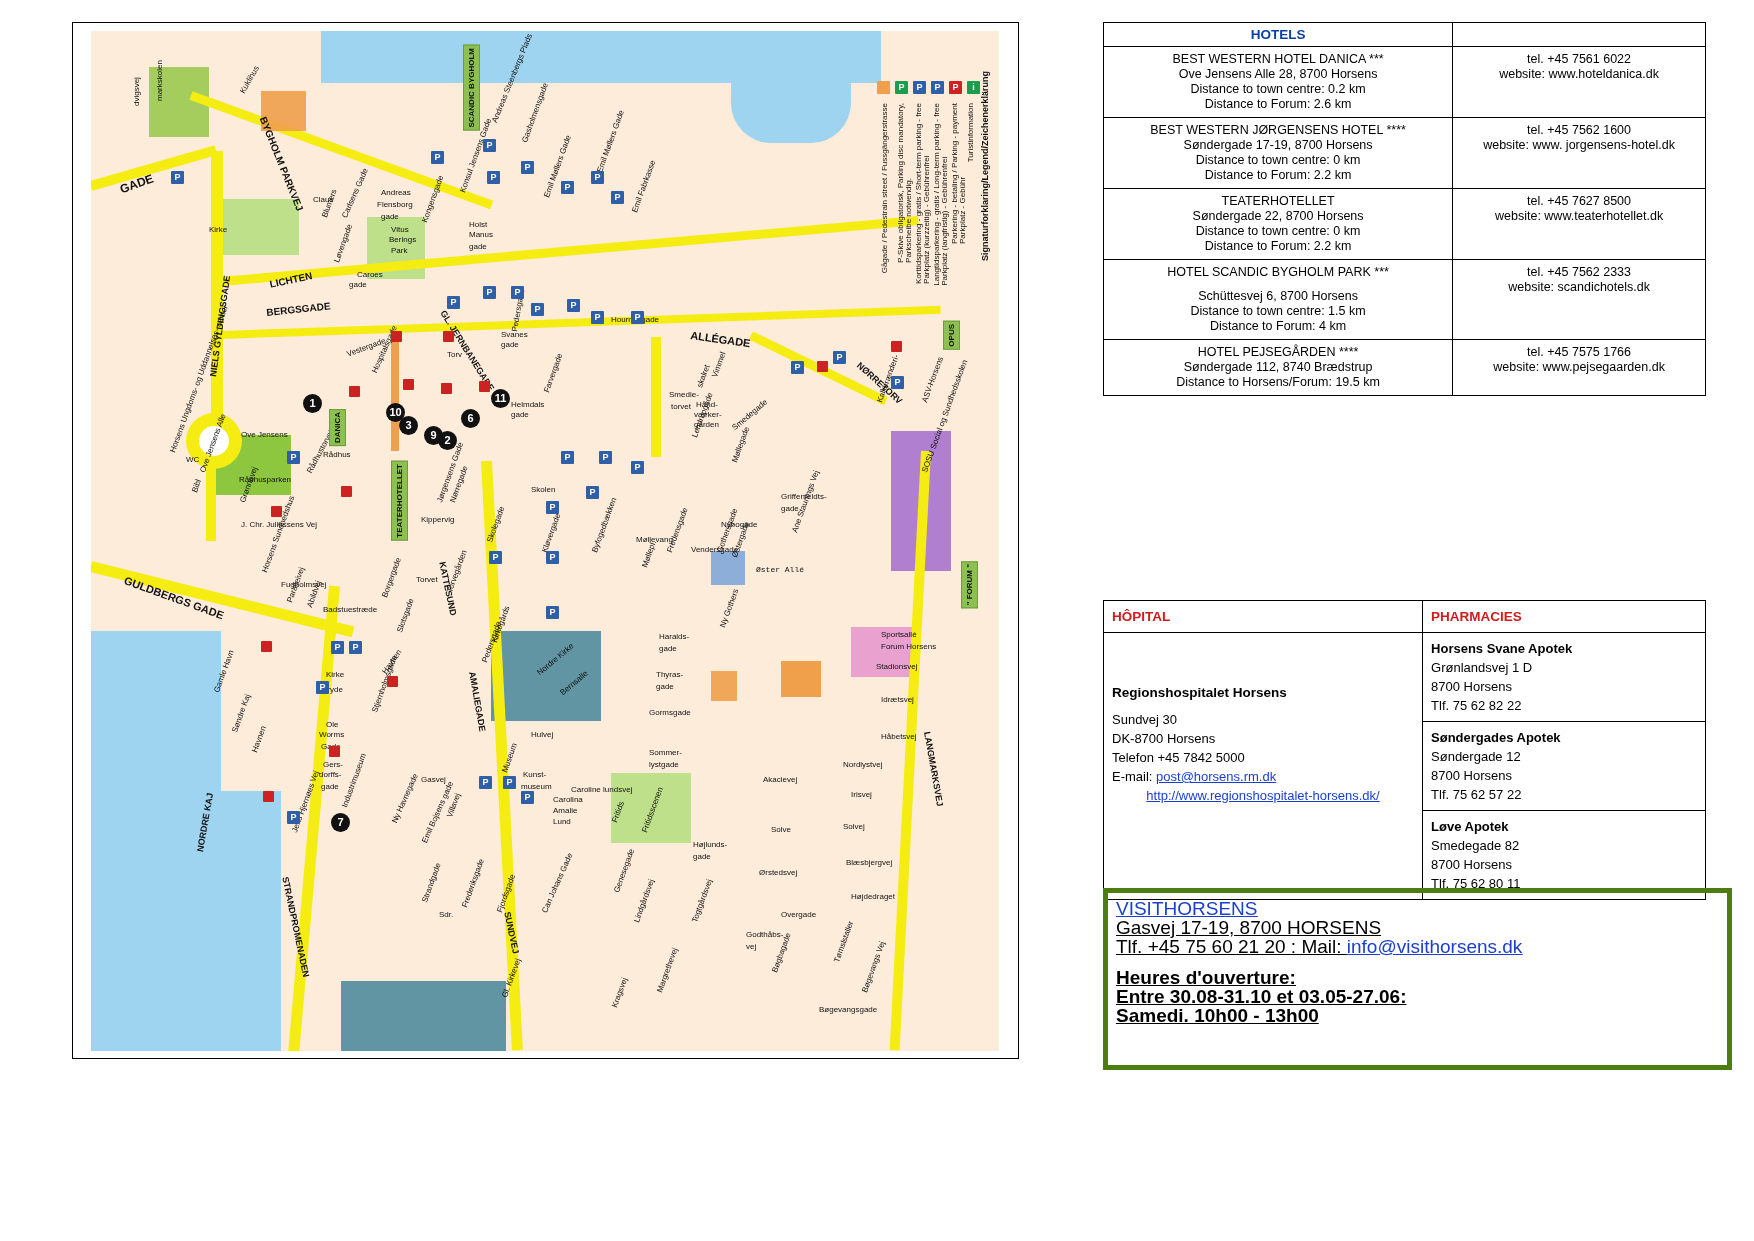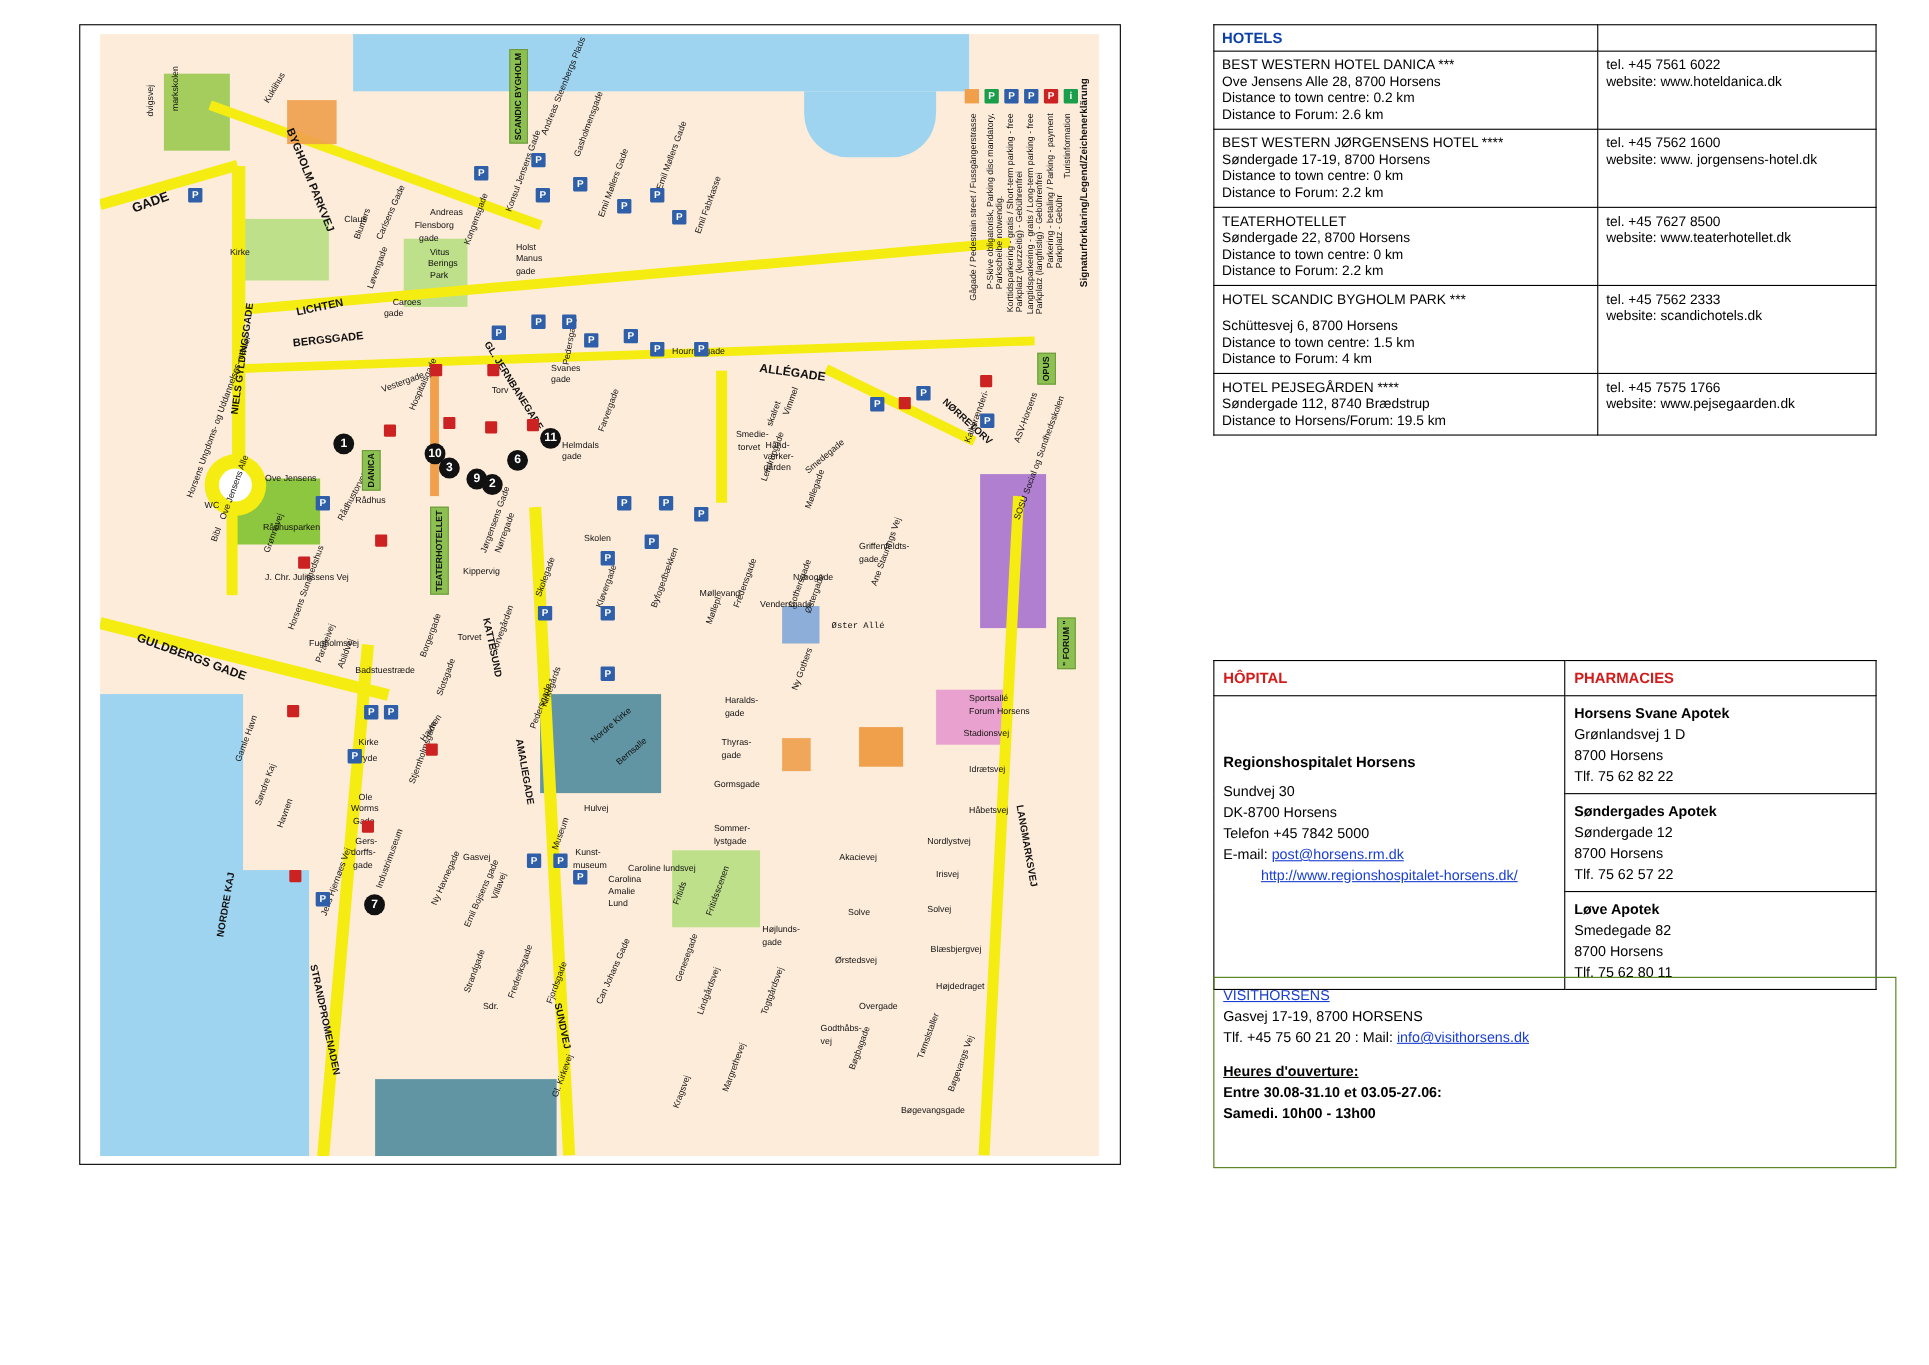--- a/index.html
+++ b/index.html
@@ -35,40 +35,40 @@
   .rbadge{position:absolute;width:11px;height:11px;background:#cc2222;border-radius:1px;}
   .numbadge{position:absolute;width:19px;height:19px;border-radius:50%;background:#111;color:#fff;
           font-size:11px;font-weight:bold;text-align:center;line-height:19px;}
   .tag{position:absolute;background:#8cc152;color:#111;font-size:8px;font-weight:bold;
        padding:2px 3px;border:1px solid #6f9a3d;}
   .vert{writing-mode:vertical-rl;transform:rotate(180deg);}
 
   
   #hotels{
     position:absolute;left:1103px;top:22px;width:603px;
-    border:1px solid #000;border-collapse:collapse;
+    border:1px solid #000;border-collapse:collapse;text-align:center;
   }
   #hotels td{border:1px solid #000;padding:5px 7px;font-size:12.5px;vertical-align:top;line-height:15px;}
   #hotels .hdr{font-weight:bold;color:#0b3fa8;font-size:13.5px;padding:4px 7px;}
   #hotels .c1{width:58%;}
   #hotels .c2{width:42%;}
 
   #hospharm{
     position:absolute;left:1103px;top:600px;width:603px;
     border:1px solid #000;border-collapse:collapse;
   }
   #hospharm td{border:1px solid #000;padding:6px 8px;font-size:13px;vertical-align:top;line-height:19px;}
   #hospharm .hhdr{font-weight:bold;color:#d21b1b;text-align:left;font-size:13.5px;}
   #hospharm .hosp{width:53%;}
   .hospname{font-weight:bold;font-size:13.5px;}
   a,.link{color:#1a3fd0;text-decoration:underline;}
 
   #visit{
     position:absolute;left:1103px;top:888px;width:603px;height:160px;
-    border:1px solid #4d7c0f;padding:6px 8px;font-size:13px;line-height:19px;
+    border:5px solid #4d7c0f;padding:6px 8px;font-size:19px;line-height:19px;text-decoration:underline;
   }
   #visit .vhdr{color:#1a3fd0;text-decoration:underline;}
   #visit b{font-weight:bold;}
   .ul{text-decoration:underline;}
 </style>
 </head>
 <body>
 
 <div id="map-panel">
   <div id="map-canvas">
@@ -147,21 +147,21 @@
       <div class="lbl b" style="left: 105px; top: 820px; font-size: 9px; transform: rotate(-80deg); transform-origin: left top;">NORDRE KAJ</div>
       <div class="lbl b" style="left: 198px; top: 845px; font-size: 9px; transform: rotate(78deg); transform-origin: left top;">STRANDPROMENADEN</div>
       <div class="lbl b" style="left: 420px; top: 880px; font-size: 9px; transform: rotate(78deg); transform-origin: left top;">SUNDVEJ</div>
       <div class="lbl b" style="left: 840px; top: 700px; font-size: 9px; transform: rotate(80deg); transform-origin: left top;">LANGMARKSVEJ</div>
       <div class="lbl" style="left: 65px; top: 70px; transform: rotate(-90deg); transform-origin: left top;">markskolen</div>
       <div class="lbl" style="left: 42px; top: 75px; transform: rotate(-90deg); transform-origin: left top;">dvigsvej</div>
       <div class="lbl" style="left: 148px; top: 60px; transform: rotate(-60deg); transform-origin: left top;">Kuklihus</div>
       <div class="lbl" style="left: 118px; top: 195px;">Kirke</div>
       <div class="lbl" style="left: 222px; top: 165px;">Claus</div>
       <div class="lbl" style="left: 286px; top: 170px;">Flensborg</div>
-      <div class="lbl" style="left: 300px; top: 158px; text-align: center;">Andreas</div>
+      <div class="lbl" style="left: 290px; top: 158px; text-align: center;">Andreas</div>
       <div class="lbl" style="left: 290px; top: 182px;">gade</div>
       <div class="lbl" style="left: 230px; top: 185px; transform: rotate(-70deg); transform-origin: left top;">Blumers</div>
       <div class="lbl" style="left: 250px; top: 185px; transform: rotate(-66deg); transform-origin: left top;">Carlsens Gade</div>
       <div class="lbl" style="left: 330px; top: 190px; transform: rotate(-70deg); transform-origin: left top;">Kongensgade</div>
       <div class="lbl" style="left: 368px; top: 160px; transform: rotate(-70deg); transform-origin: left top;">Konsul Jensens Gade</div>
       <div class="lbl" style="left: 400px; top: 90px; transform: rotate(-68deg); transform-origin: left top;">Andreas Steenbergs Plads</div>
       <div class="lbl" style="left: 430px; top: 110px; transform: rotate(-70deg); transform-origin: left top;">Gasholmensgade</div>
       <div class="lbl" style="left: 452px; top: 165px; transform: rotate(-70deg); transform-origin: left top;">Emil Møllers Gade</div>
       <div class="lbl" style="left: 505px; top: 140px; transform: rotate(-70deg); transform-origin: left top;">Emil Møllers Gade</div>
       <div class="lbl" style="left: 540px; top: 180px; transform: rotate(-70deg); transform-origin: left top;">Emil Fabrkasse</div>

